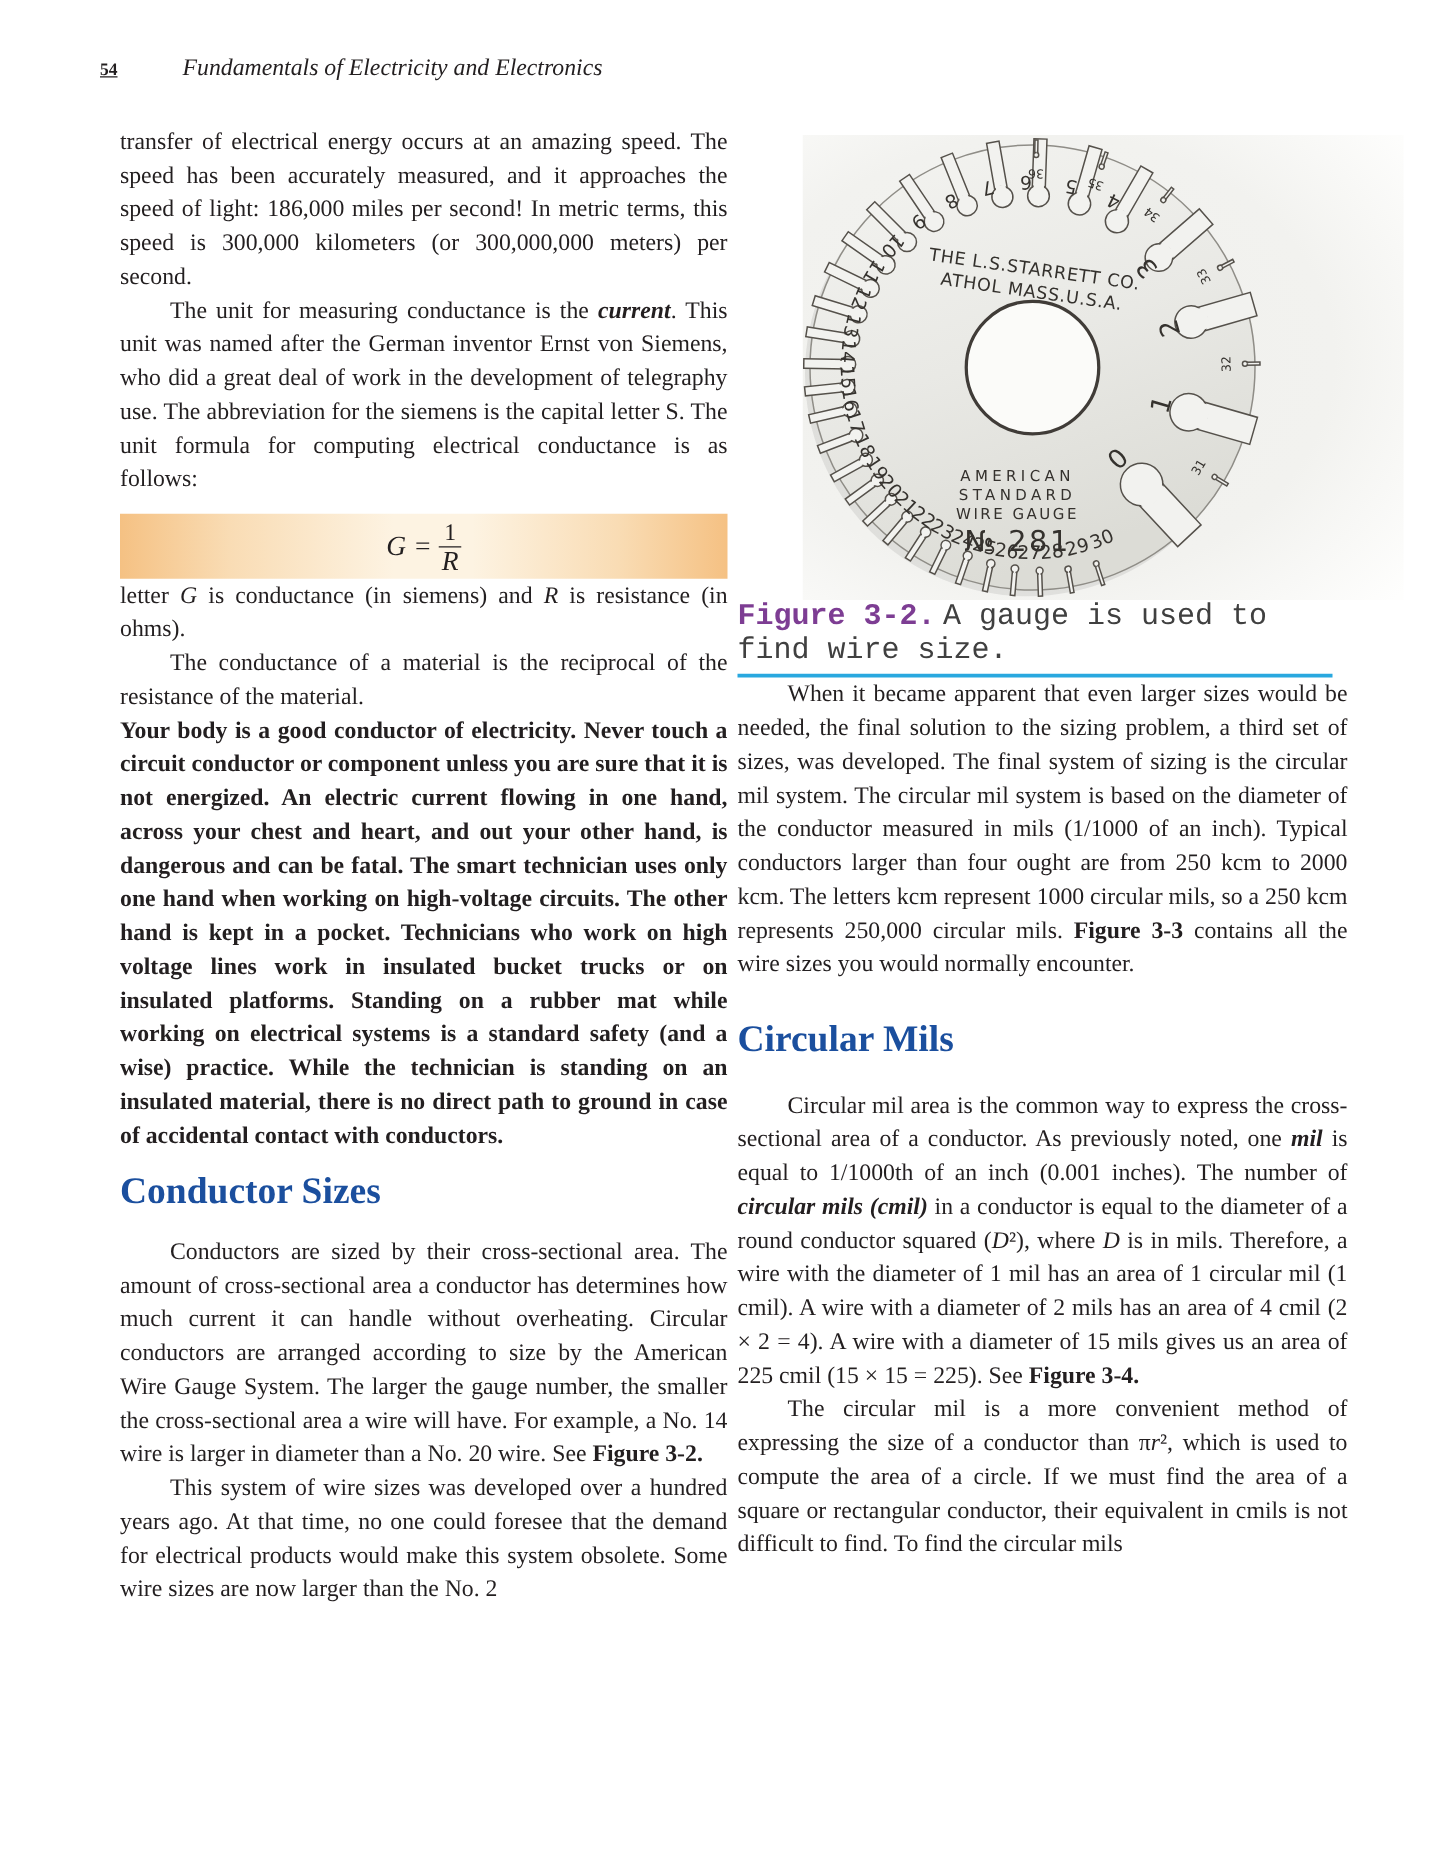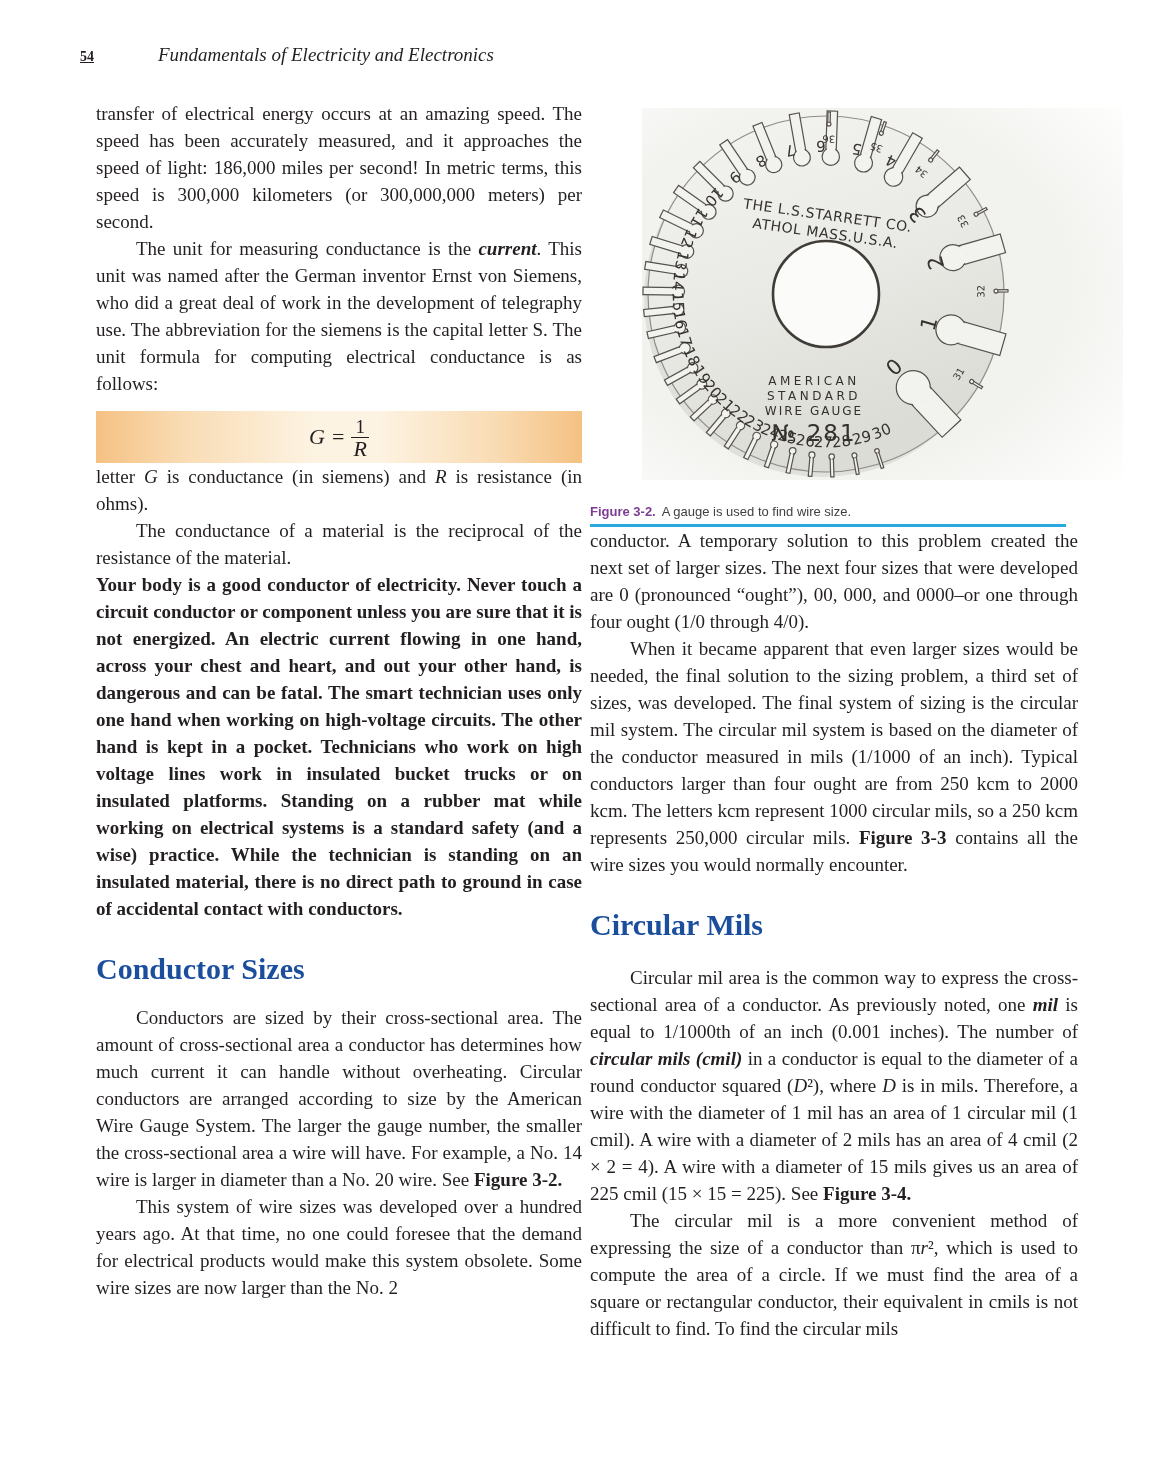--- a/index.html
+++ b/index.html
@@ -3,21 +3,21 @@
 <meta charset="utf-8">
 <style>
   html,body{margin:0;padding:0;}
   body{
     width:1156px;height:1479px;position:relative;background:#ffffff;
     font-family:"Liberation Serif", serif;color:#231f20;
     -webkit-font-smoothing:antialiased;
   }
   .runhead{position:absolute;top:44px;left:80px;width:996px;}
   .pagenum{font-weight:bold;font-size:14px;display:inline-block;text-decoration:underline;}
-  .runtitle{font-style:italic;font-size:19px;display:inline-block;margin-left:60px;}
+  .runtitle{font-style:italic;font-size:19px;display:inline-block;margin-left:48px;}
   .col{position:absolute;top:100px;}
   .col-left{left:96px;width:486px;}
   .col-right{left:590px;width:488px;}
   p.body{margin:0;font-size:19px;line-height:27px;text-align:justify;text-indent:40px;}
   p.noindent{text-indent:0;}
   .bi{font-weight:bold;font-style:italic;}
   .it{font-style:italic;}
   .bd{font-weight:bold;}
   .formula-box{
     margin-top:14px;height:52px;width:100%;
@@ -29,27 +29,27 @@
   .frac{display:inline-flex;flex-direction:column;align-items:center;font-size:19px;line-height:21px;}
   .frac .num{border-bottom:1.6px solid #231f20;padding:0 4px;}
   .p-after-formula{margin-top:22px;}
   .safety-head{
     font-family:"Liberation Sans", sans-serif;font-weight:bold;font-size:21.5px;
     color:#f6a21c;letter-spacing:0.2px;margin:24px 0 4px 0;
   }
   .safety-body{font-weight:bold;}
   h2{
     font-size:30px;color:#1b4f9e;font-weight:bold;line-height:34px;
-    margin:30px 0 18px 0;font-family:"Liberation Serif", serif;
+    margin:14px 0 18px 0;font-family:"Liberation Serif", serif;
   }
   h2.h2-right{margin:30px 0 22px 0;}
   .figure-photo{margin:8px 0 0 52px;width:481px;height:372px;}
   .figure-photo svg{display:block;}
   .figure-caption{
-    margin-top:24px;font-family:Liberation Sans, sans-serif;font-size:13px;color:#404040;
+    margin-top:0;font-family:Liberation Mono, monospace;font-size:24px;color:#404040;
   }
   .cap-label{font-weight:bold;color:#7d3d93;margin-right:6px;}
   .caption-rule{height:3px;background:#29a8df;width:476px;margin-top:5px;}
   .p-after-figure{margin-top:42px;}
 </style>
 </head>
 <body>
 
 <div class="runhead">
   <span class="pagenum">54</span>
@@ -334,19 +334,18 @@
         <text x="172" y="307" font-size="12" letter-spacing="2">WIRE GAUGE</text>
         <text x="172" y="333" font-size="23" letter-spacing="2">№ 281</text>
       </g>
     </svg>
   </div>
   <div class="figure-caption">
     <span class="cap-label">Figure 3-2.</span><span>A gauge is used to find wire size.</span>
   </div>
   <div class="caption-rule"></div>
 
-  <p class="body noindent p-after-figure"><span>conductor. A temporary solution to this problem created the next set of larger sizes. The next four sizes that were developed are 0 (pronounced “ought”), 00, 000, and 0000–or one through four ought (1/0 through 4/0).</span></p>
   <p class="body"><span>When it became apparent that even larger sizes would be needed, the final solution to the sizing problem, a third set of sizes, was developed. The final system of sizing is the circular mil system. The circular mil system is based on the diameter of the conductor measured in mils (1/1000 of an inch). Typical conductors larger than four ought are from 250 kcm to 2000 kcm. The letters kcm represent 1000 circular mils, so a 250 kcm represents 250,000 circular mils. </span><span class="bd">Figure 3-3</span><span> contains all the wire sizes you would normally encounter.</span></p>
 
   <h2 class="h2-right">Circular Mils</h2>
   <p class="body"><span>Circular mil area is the common way to express the cross-sectional area of a conductor. As previously noted, one </span><span class="bi">mil</span><span> is equal to 1/1000th of an inch (0.001 inches). The number of </span><span class="bi">circular mils (cmil)</span><span> in a conductor is equal to the diameter of a round conductor squared (</span><span class="it">D</span><span>²), where </span><span class="it">D</span><span> is in mils. Therefore, a wire with the diameter of 1 mil has an area of 1 circular mil (1 cmil). A wire with a diameter of 2 mils has an area of 4 cmil (2 × 2 = 4). A wire with a diameter of 15 mils gives us an area of 225 cmil (15 × 15 = 225). See </span><span class="bd">Figure 3-4.</span></p>
   <p class="body"><span>The circular mil is a more convenient method of expressing the size of a conductor than π</span><span class="it">r</span><span>², which is used to compute the area of a circle. If we must find the area of a square or rectangular conductor, their equivalent in cmils is not difficult to find. To find the circular mils</span></p>
 </div>
 
 </body></html>

